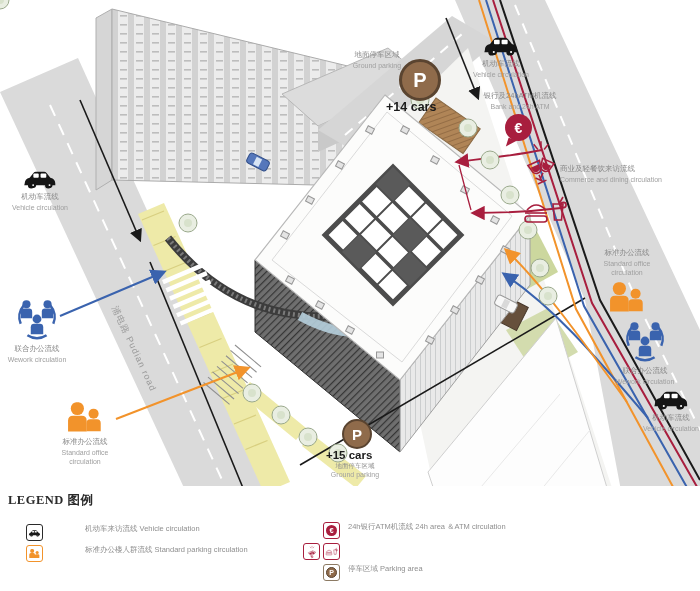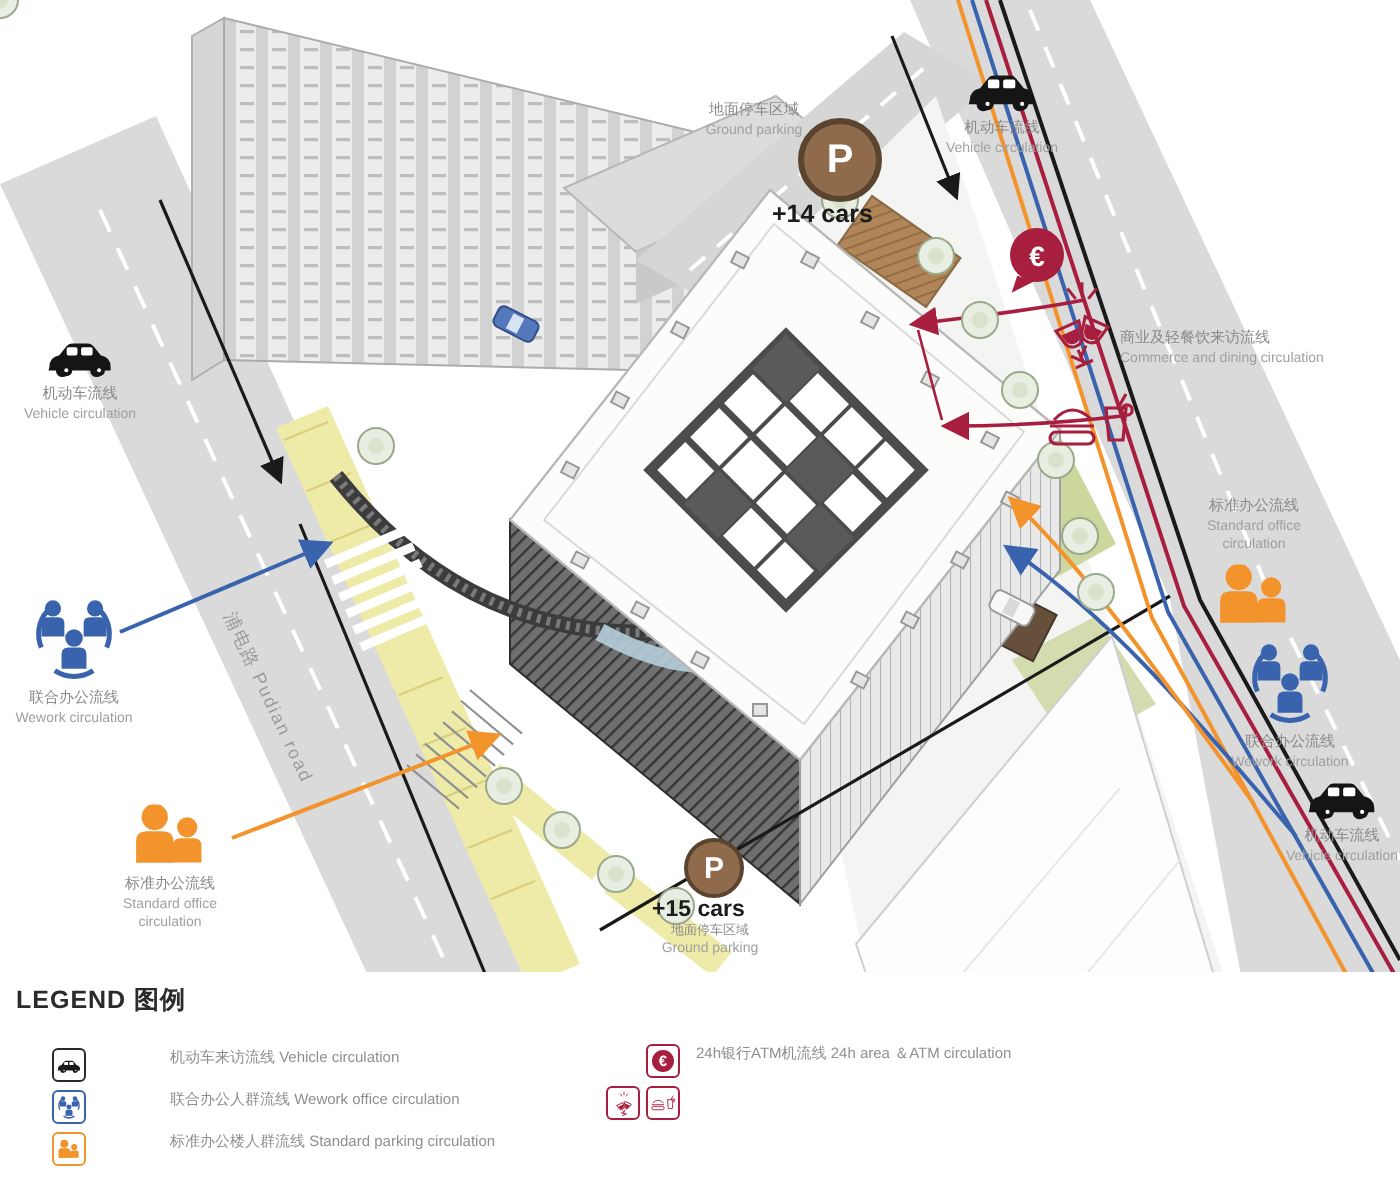--- a/index.html
+++ b/index.html
@@ -22,21 +22,21 @@
               background:#a81e3e;color:#fff;font-weight:bold;font-size:14px;
               display:flex;align-items:center;justify-content:center;}
   .atm-bubble:after{content:"";position:absolute;left:2px;bottom:-7px;width:0;height:0;
               border-top:9px solid #a81e3e;border-right:9px solid transparent;transform:rotate(18deg);}
   .road-label{position:absolute;left:120px;top:304px;transform:rotate(65deg);transform-origin:0 0;
               font-size:9px;color:#9b9b9b;white-space:nowrap;letter-spacing:1px;}
 
   
   .legend{position:absolute;left:0;top:486px;width:700px;height:105px;background:#fff;}
   .legend-title{position:absolute;left:8px;top:6px;font-size:12.5px;font-weight:bold;
-                color:#2b2b2b;letter-spacing:.5px;}
+                color:#2b2b2b;letter-spacing:.5px;font-family:Liberation Serif, serif;}
   .leg-col{position:absolute;top:38px;}
   .leg-col.left{left:26px;} .leg-col.right{left:298px;top:36px;}
   .leg-row{display:flex;align-items:flex-start;margin-bottom:4px;height:17px;}
   .leg-icons{width:42px;display:flex;gap:3px;justify-content:flex-end;align-items:center;}
   .lbox{width:15px;height:15px;border:1px solid #2a2a2a;border-radius:3px;
         display:flex;align-items:center;justify-content:center;flex:0 0 auto;background:#fff;}
   .lbox.blue{border-color:#3a63ae;} .lbox.orange{border-color:#f2932b;}
   .lbox.crimson{border-color:#a81e3e;} .lbox.brown{border-color:#8c7a63;}
   .leg-text{font-size:7.5px;color:#8f8f8f;margin-left:8px;white-space:nowrap;}
   .leg-col.left .leg-row .leg-text{margin-left:42px;}
@@ -332,20 +332,24 @@
   <div class="count" style="left:386px;top:100px;width:70px;">+14 cars</div>
 
   <div class="lbl" style="left:455px;top:34px;width:92px;">
     <svg class="icon" width="38" height="23" viewBox="0 0 40 24" style="color:#151515">
         <use href="#sym-car"></use>
       </svg>
     <span class="zh">机动车流线</span>
     <span class="en">Vehicle circulation</span>
   </div>
 
+  <div class="lbl" style="left:468px;top:91px;width:104px;">
+    <span class="zh">银行及24hATM机流线</span>
+    <span class="en">Bank and 24h ATM</span>
+  </div>
   <div class="atm-bubble">€</div>
 
   <svg style="position:absolute;left:520px;top:138px;" width="42" height="50" viewBox="0 0 40 48">
       <use href="#sym-wine" style="color:#a81e3e"></use>
     </svg>
   <div class="lbl" style="left:560px;top:164px;width:145px;text-align:left;">
     <span class="zh">商业及轻餐饮来访流线</span>
     <span class="en">Commerce and dining circulation</span>
   </div>
   <svg style="position:absolute;left:522px;top:194px;" width="46" height="32" viewBox="0 0 46 32">
@@ -405,28 +409,20 @@
     <div class="legend-title">LEGEND 图例</div>
 
     <div class="leg-col left">
       <div class="leg-row">
         <span class="lbox">
           <svg width="13" height="8" viewBox="0 0 40 24">
               <use href="#sym-car" style="color:#1a1a1a"></use>
             </svg>
         </span>
         <span class="leg-text">机动车来访流线 Vehicle circulation</span>
-      </div>
-      <div class="leg-row">
-        <span class="lbox blue">
-          <svg width="13" height="13" viewBox="0 0 48 48">
-              <use href="#sym-wework" style="color:#3a63ae"></use>
-            </svg>
-        </span>
-        <span class="leg-text">联合办公人群流线 Wework office circulation</span>
       </div>
       <div class="leg-row">
         <span class="lbox orange">
           <svg width="13" height="10" viewBox="0 0 44 34">
               <use href="#sym-standard" style="color:#f2932b"></use>
             </svg>
         </span>
         <span class="leg-text">标准办公楼人群流线 Standard parking circulation</span>
       </div>
     </div>
@@ -447,16 +443,24 @@
                 <use href="#sym-wine" style="color:#a81e3e"></use>
               </svg>
           </span>
           <span class="lbox crimson">
             <svg width="13" height="9" viewBox="0 0 46 32">
                 <use href="#sym-food" style="color:#a81e3e"></use>
               </svg>
           </span>
         </span>
       </div>
+      <div class="leg-row">
+        <span class="leg-icons">
+          <span class="lbox brown">
+            <span class="mini-park">P</span>
+          </span>
+        </span>
+        <span class="leg-text">停车区域 Parking area</span>
+      </div>
     </div>
   </div>
 
 </div>
 
 </body></html>

